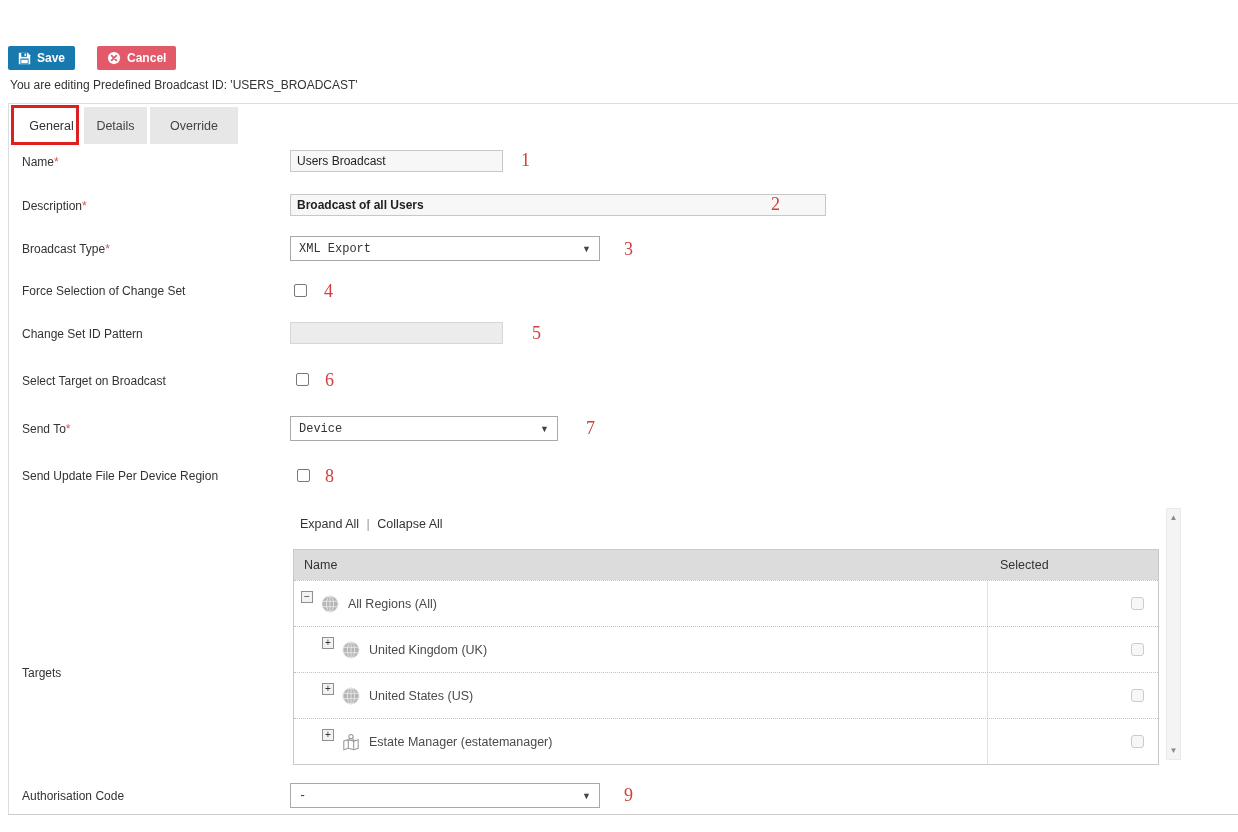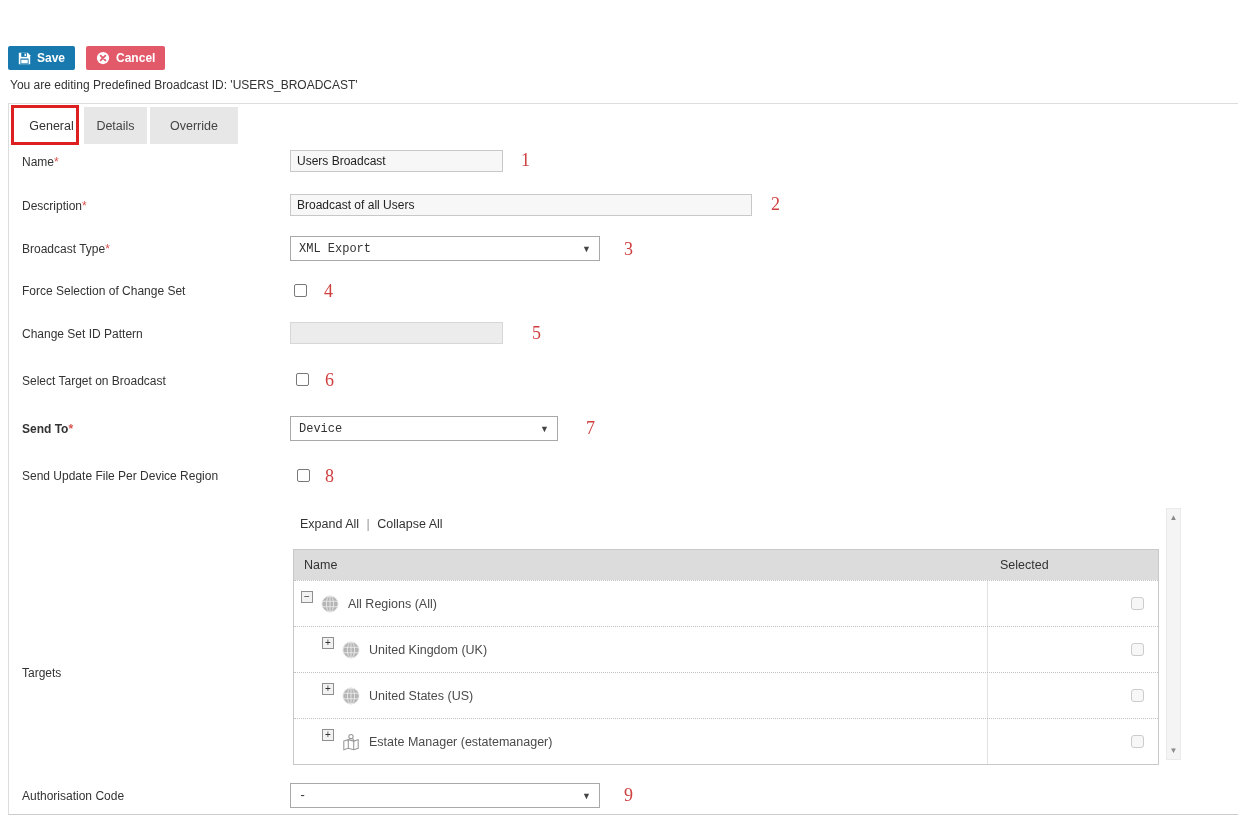--- a/index.html
+++ b/index.html
@@ -4,21 +4,21 @@
 <style>
   html,body{margin:0;padding:0;background:#fff;}
   body{font-family:"Liberation Sans","DejaVu Sans",sans-serif;color:#333;}
   .page{position:relative;width:1238px;height:832px;overflow:hidden;background:#fff;}
 
   
   .titlebar{position:absolute;left:0;top:0;width:100%;height:36px;background:#2d3a46;display:flex;align-items:center;}
   .titlebar .title{color:#fff;font-size:15px;font-weight:600;padding-left:12px;letter-spacing:.2px;}
 
   
-  .toolbar{position:absolute;left:8px;top:46px;display:flex;gap:11px;}
+  .toolbar{position:absolute;left:8px;top:46px;display:flex;gap:22px;}
   .btn{display:inline-flex;align-items:center;gap:6px;height:24px;border:none;border-radius:2px;
        color:#fff;font-family:inherit;font-size:12px;font-weight:bold;padding:0 10px;cursor:pointer;}
   .btn.save{background:#1879ae;}
   .btn.cancel{background:#e2596a;}
   .btn .icon{display:inline-flex;align-items:center;}
 
   .notice{position:absolute;left:10px;top:78px;font-size:12px;color:#333;}
 
   
   .panel{position:absolute;left:8px;right:0;top:103px;height:710px;border-top:1px solid #ddd;
@@ -117,40 +117,40 @@
   <div class="annotation-box"></div>
 
   <div class="flabel" style="top:155px;">
     <span>Name</span><span class="req">*</span>
   </div>
   <input class="finput" style="left: 290px; top: 150px; width: 213px;" value="Users Broadcast">
 
   <div class="flabel" style="top:199px;">
     <span>Description</span><span class="req">*</span>
   </div>
-  <input class="finput" style="left: 290px; top: 194px; width: 462px;" value="Broadcast of all Users">
+  <input class="finput" style="left: 290px; top: 194px; width: 536px; font-weight: bold;" value="Broadcast of all Users">
 
   <div class="flabel" style="top:242px;">
     <span>Broadcast Type</span><span class="req">*</span>
   </div>
   <div class="fselect" style="left:290px;top:236px;width:310px;">
     <span class="selval">XML Export</span>
     <span class="arrow">▼</span>
   </div>
 
   <div class="flabel" style="top:284px;">Force Selection of Change Set</div>
   <span class="fcheckbox" style="left:294px;top:284px;"></span>
 
   <div class="flabel" style="top:327px;">Change Set ID Pattern</div>
   <input class="finput disabled" style="left: 290px; top: 322px; width: 213px;" disabled="" value="">
 
   <div class="flabel" style="top:374px;">Select Target on Broadcast</div>
   <span class="fcheckbox" style="left:296px;top:373px;"></span>
 
-  <div class="flabel" style="top:422px;font-weight:bold;">
+  <div class="flabel" style="top:422px;">
     <span>Send To</span><span class="req">*</span>
   </div>
   <div class="fselect" style="left:290px;top:416px;width:268px;">
     <span class="selval">Device</span>
     <span class="arrow">▼</span>
   </div>
 
   <div class="flabel" style="top:469px;">Send Update File Per Device Region</div>
   <span class="fcheckbox" style="left:297px;top:469px;"></span>
 

